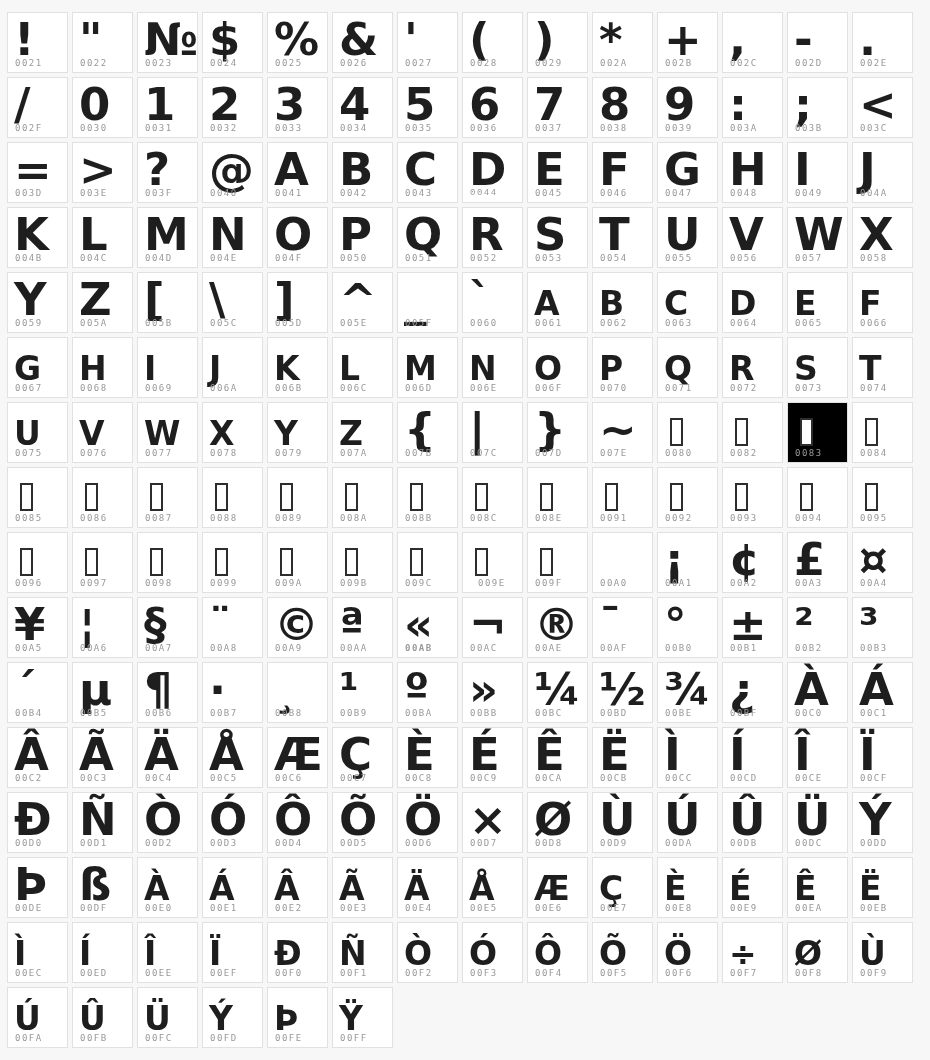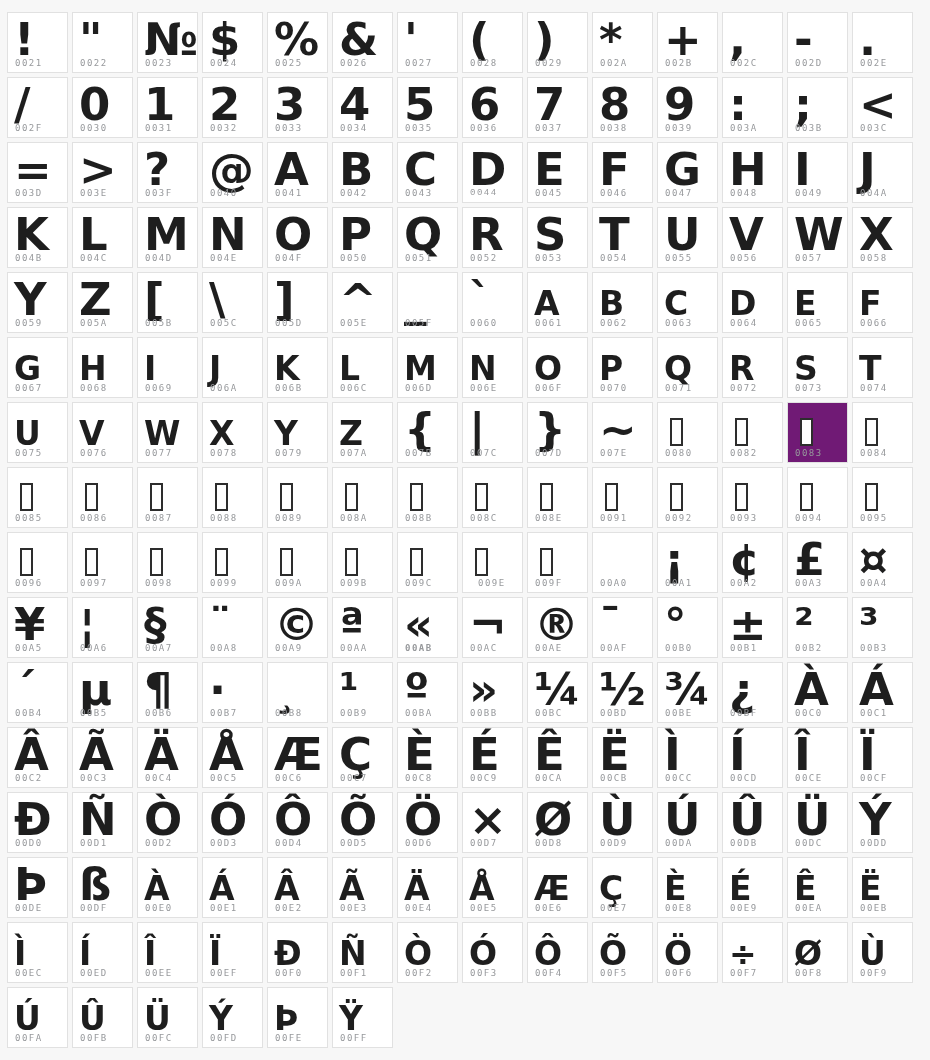--- a/index.html
+++ b/index.html
@@ -439,21 +439,21 @@
       <span class="code" style="color: rgb(151, 153, 156);">007E</span>
     </div>
     <div class="cell" style="border-color: rgb(225, 225, 225); background: rgb(255, 255, 255);">
       <span class="tofu"></span>
       <span class="code" style="color: rgb(151, 153, 156);">0080</span>
     </div>
     <div class="cell" style="border-color: rgb(225, 225, 225); background: rgb(255, 255, 255);">
       <span class="tofu"></span>
       <span class="code" style="color: rgb(151, 153, 156);">0082</span>
     </div>
-    <div class="cell" style="border-color: rgb(225, 225, 225); background: #701a75;">
+    <div class="cell" style="border-color: rgb(225, 225, 225); background: #000000;">
       <span class="tofu"></span>
       <span class="code" style="color: rgb(151, 153, 156);">0083</span>
     </div>
     <div class="cell" style="border-color: rgb(225, 225, 225); background: rgb(255, 255, 255);">
       <span class="tofu"></span>
       <span class="code" style="color: rgb(151, 153, 156);">0084</span>
     </div>
     <div class="cell" style="border-color: rgb(225, 225, 225); background: rgb(255, 255, 255);">
       <span class="tofu"></span>
       <span class="code" style="color: rgb(151, 153, 156);">0085</span>

